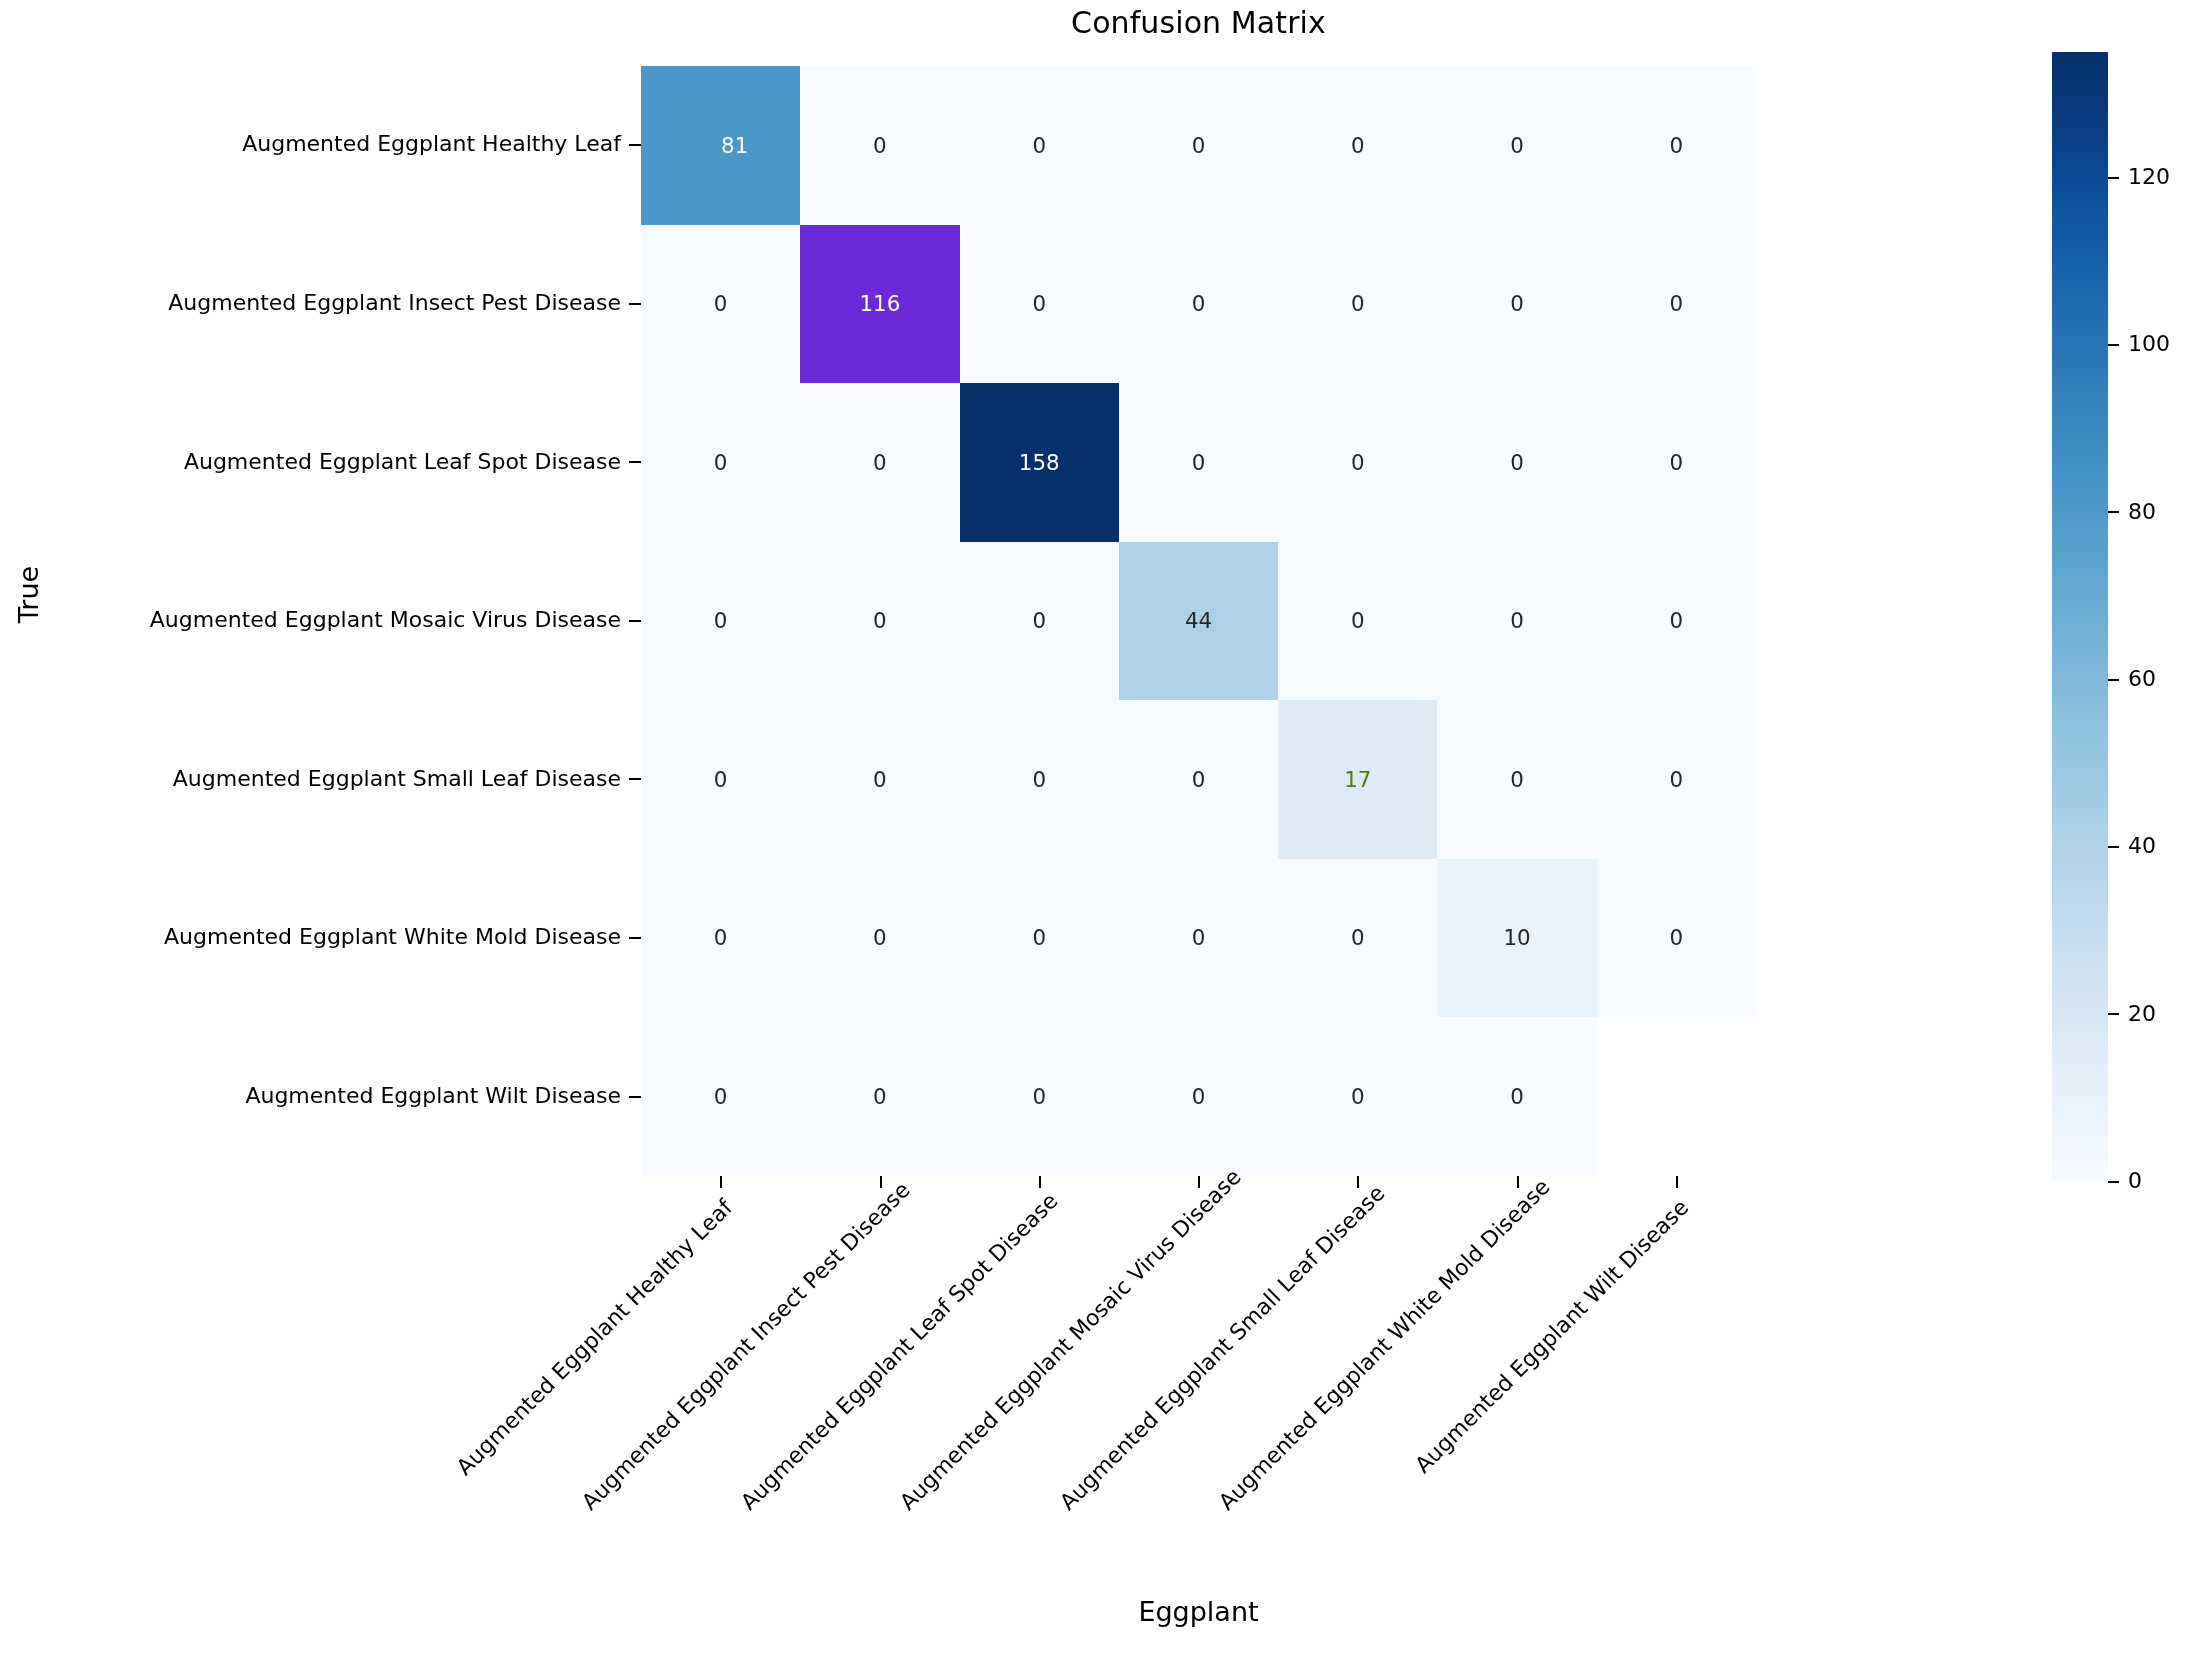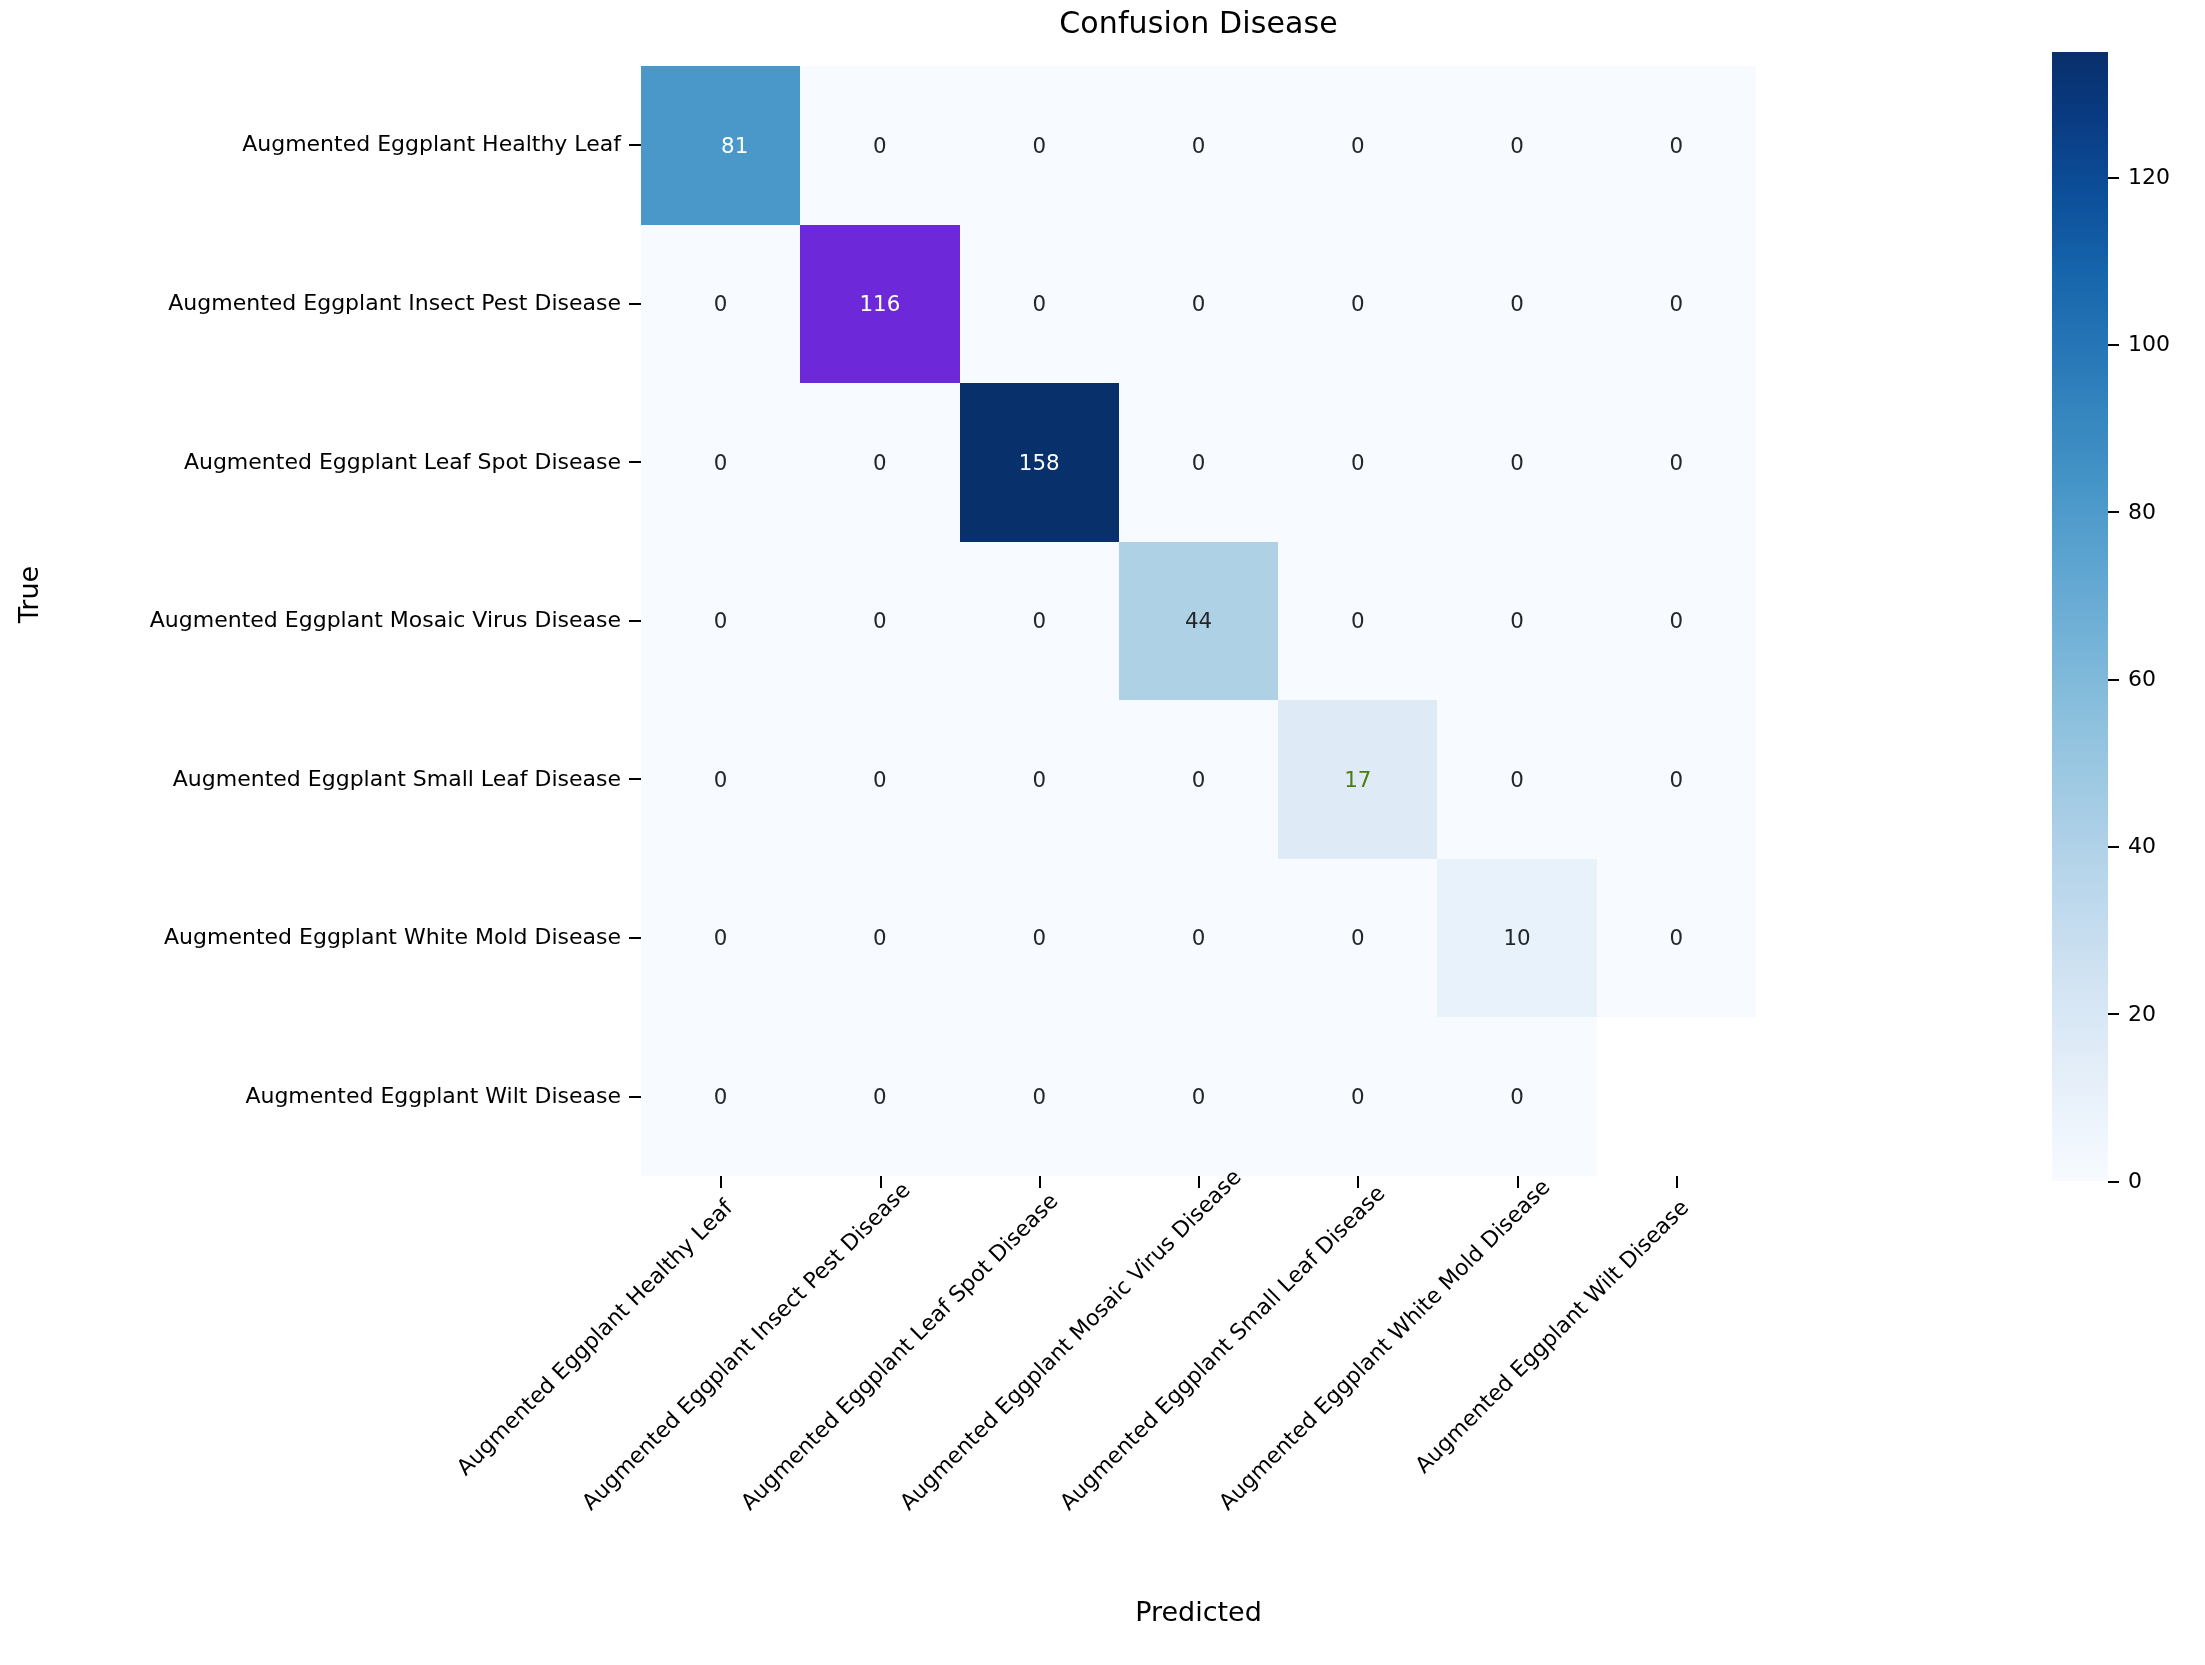--- a/index.html
+++ b/index.html
@@ -158,25 +158,25 @@
     line-height: 22px;
     color: #000000;
     white-space: nowrap;
   }
 </style>
 </head>
 <body>
 
 <div id="figure">
 
-  <div id="chart-title">Confusion Disease</div>
+  <div id="chart-title">Confusion Matrix</div>
 
   <div id="ylabel">True</div>
 
-  <div id="xlabel">Predicted</div>
+  <div id="xlabel">Eggplant</div>
 
   <div id="heatmap">
       <div class="cell" style="background: rgb(74, 152, 201); padding-left: 28px;">
         <span style="color: rgb(255, 255, 255);">81</span>
       </div>
       <div class="cell" style="background: rgb(247, 251, 255);">
         <span style="color: rgb(38, 38, 38);">0</span>
       </div>
       <div class="cell" style="background: rgb(247, 251, 255);">
         <span style="color: rgb(38, 38, 38);">0</span>

